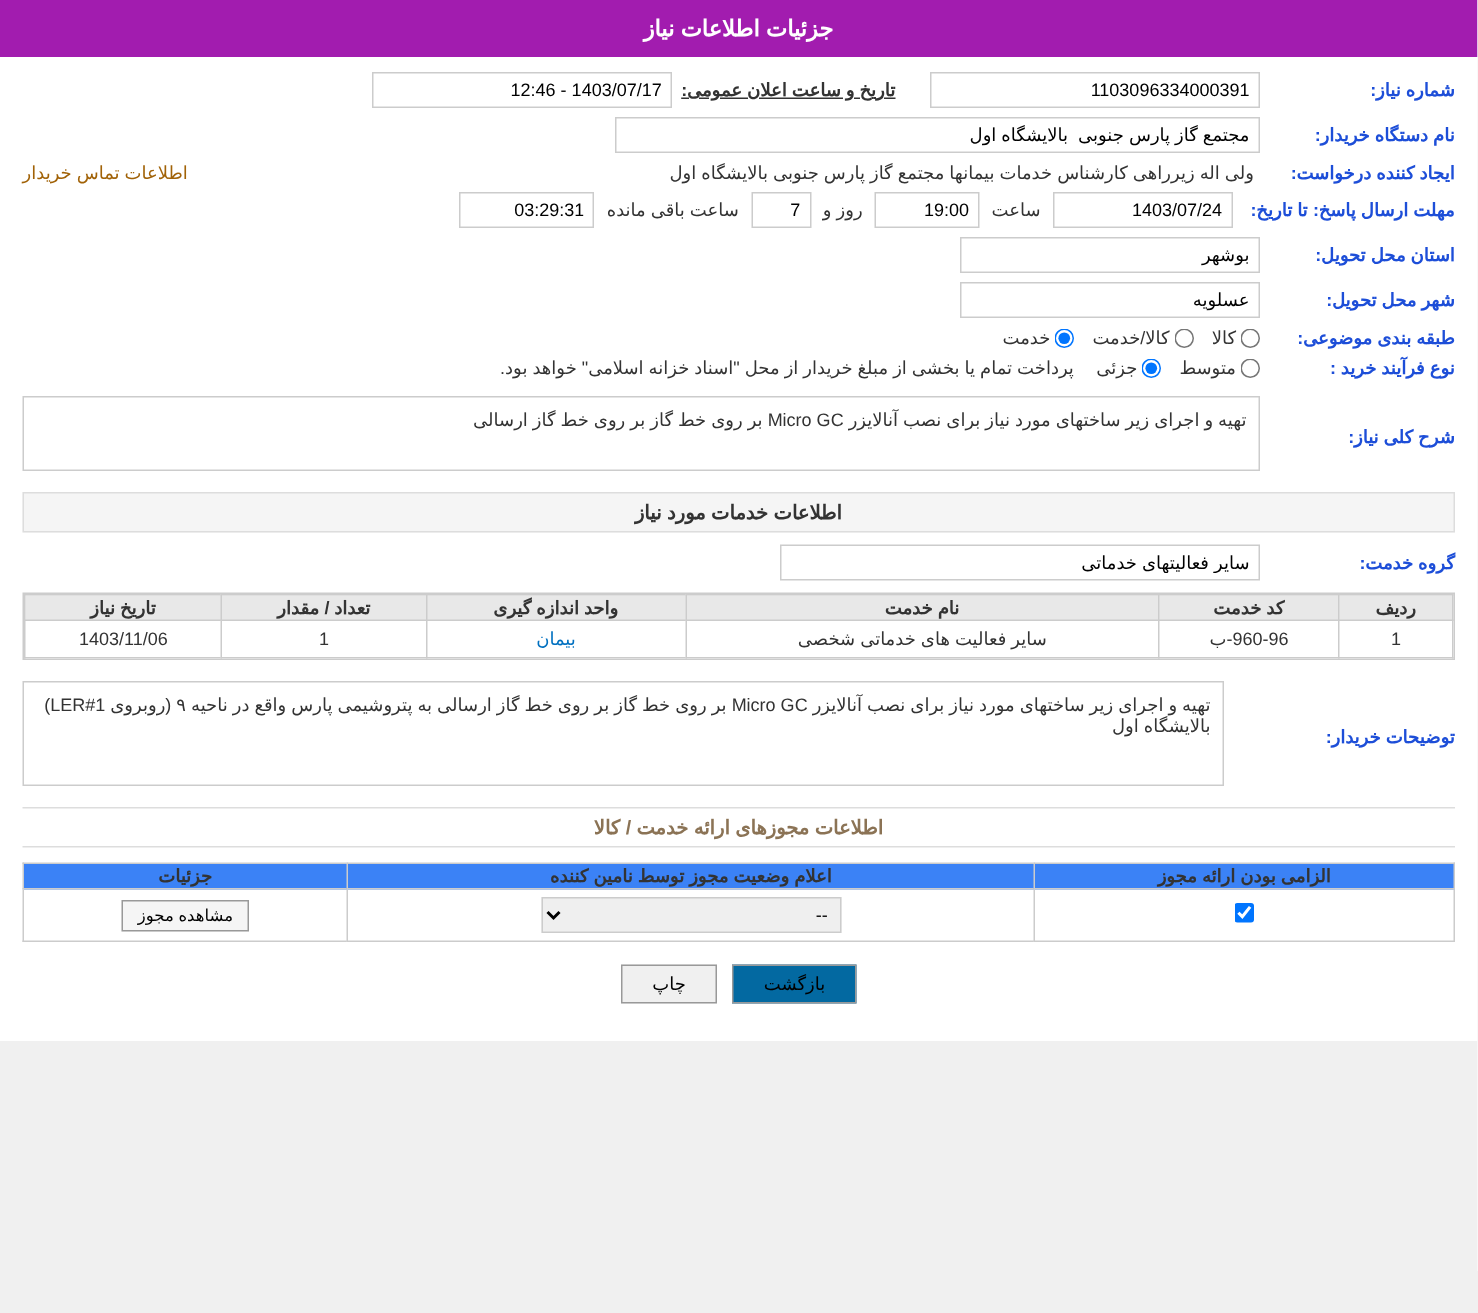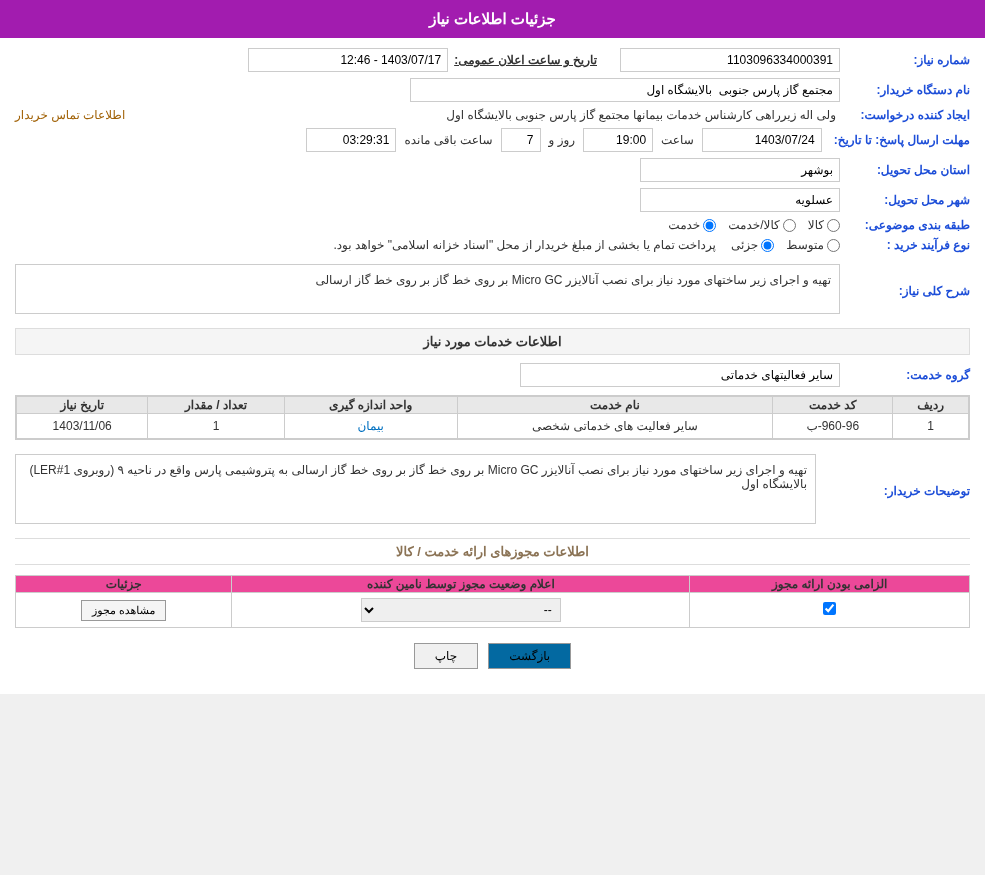--- a/index.html
+++ b/index.html
@@ -110,21 +110,21 @@
     }
     .buyer-description {
       border: 1px solid #ccc;
       padding: 8px;
       margin: 6px 0;
       min-height: 70px;
       background: #fff;
       direction: rtl;
       text-align: right;
     }
-    .permissions-table th { background: #ec4899; }
+    .permissions-table th { background: #3b82f6; }
     .checkbox-cell { text-align: center; }
     .btn {
       padding: 5px 20px;
       font-family: Tahoma, Arial, sans-serif;
       font-size: 12px;
       cursor: pointer;
       border: 1px solid #999;
     }
     .btn-print { background: #f0f0f0; }
     .btn-back { background: #0369a1; }

